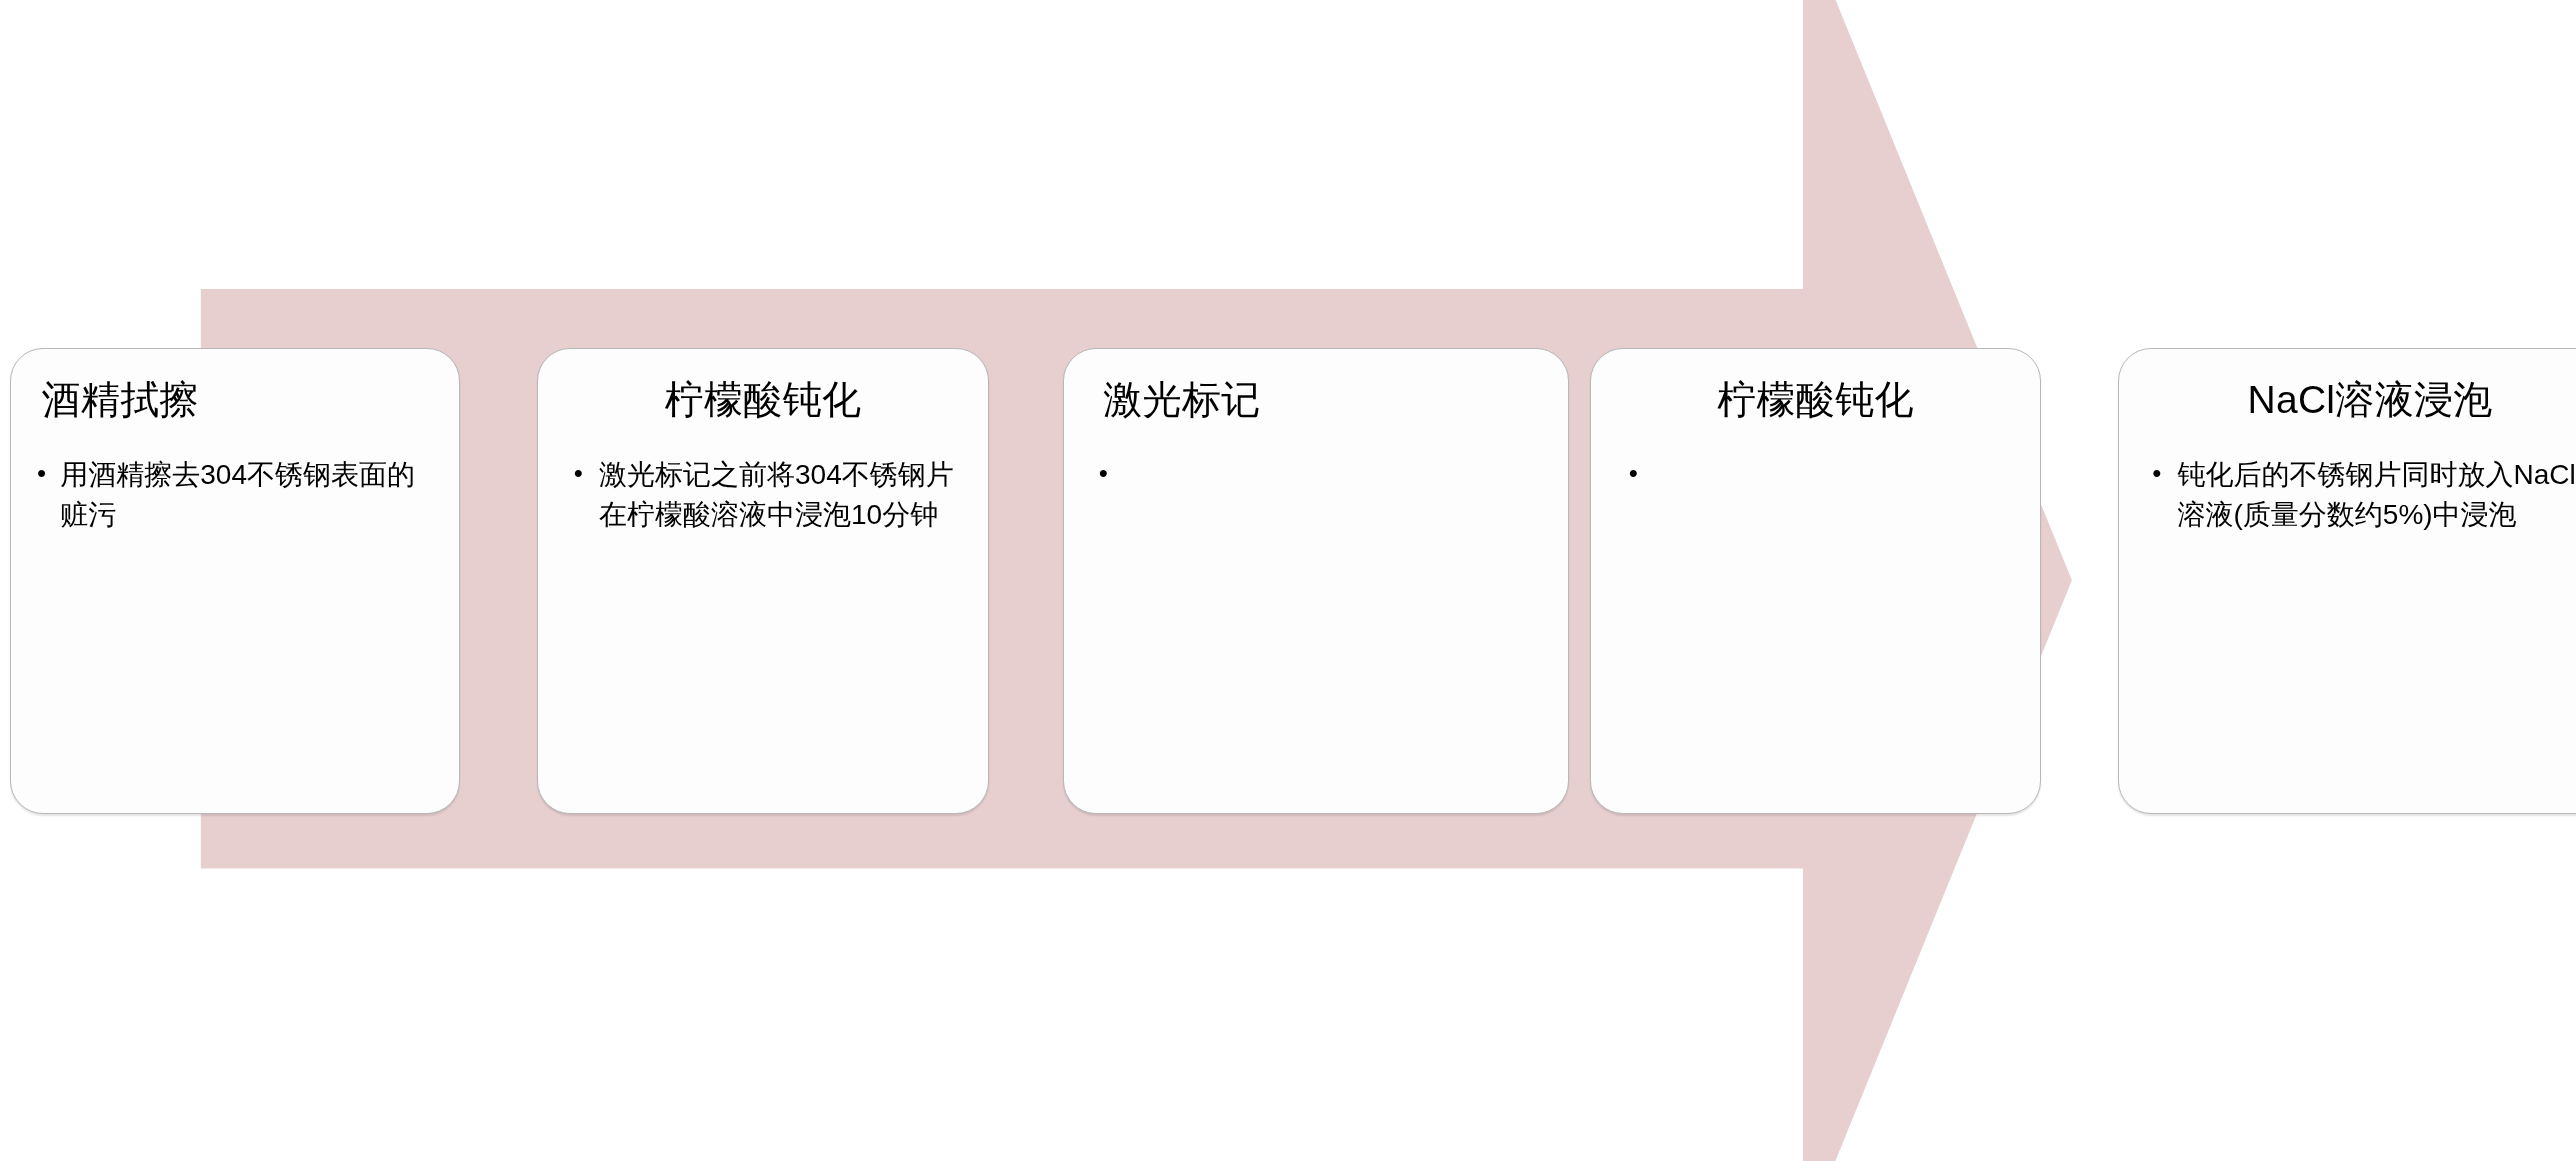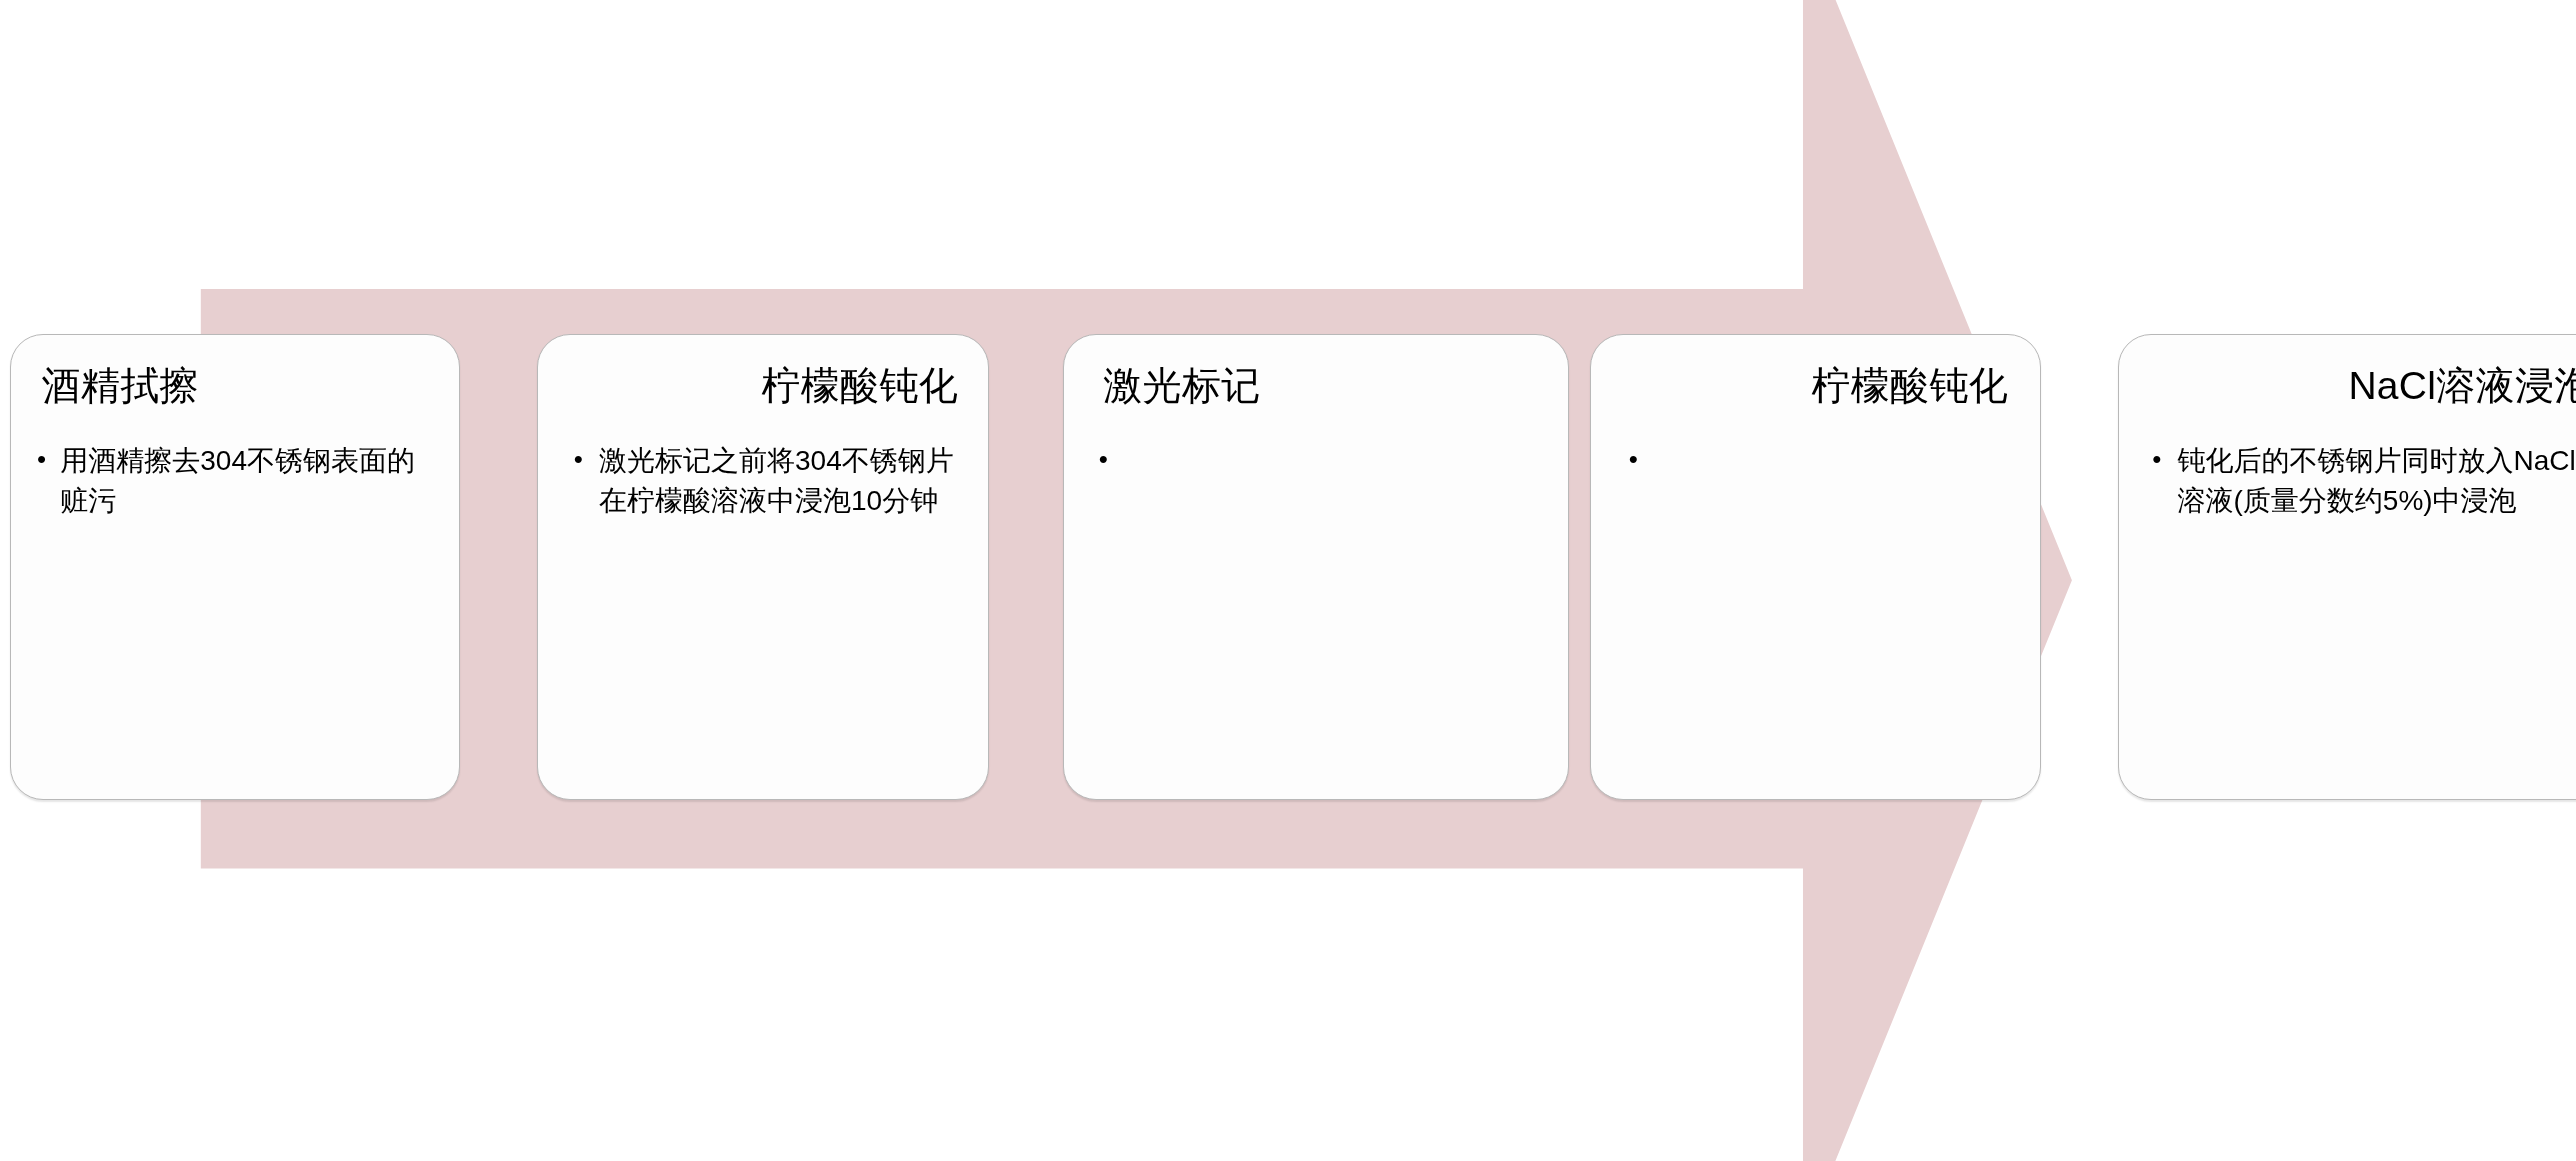--- a/index.html
+++ b/index.html
@@ -31,21 +31,21 @@
   }
   #arrow-layer svg {
     display: block;
     width: 2576px;
     height: 1161px;
   }
 
   
   .card {
     position: absolute;
-    top: 334px;
+    top: 348px;
     height: 466px;
     background: #fdfdfd;
     border: 1.7px solid #b8b8b8;
     border-radius: 33px;
     box-sizing: border-box;
     box-shadow: 0 1.1px 1.7px rgba(0,0,0,0.10);
     padding: 12px;
   }
 
   .card-inner {
@@ -59,21 +59,21 @@
 
   .card-title {
     font-size: 39px;
     line-height: 1.08;
     color: #000000;
     font-weight: 400;
     letter-spacing: 0.3px;
     white-space: nowrap;
   }
   .align-left  .card-title { text-align: left;   padding-left: 10.3px; }
-  .align-center .card-title { text-align: right; }
+  .align-center .card-title { text-align: center; }
 
   .bullet-list {
     margin: 0;
     padding: 0;
     list-style: none;
     margin-top: 34px;
   }
   .bullet-item {
     position: relative;
     padding-left: 31px;

